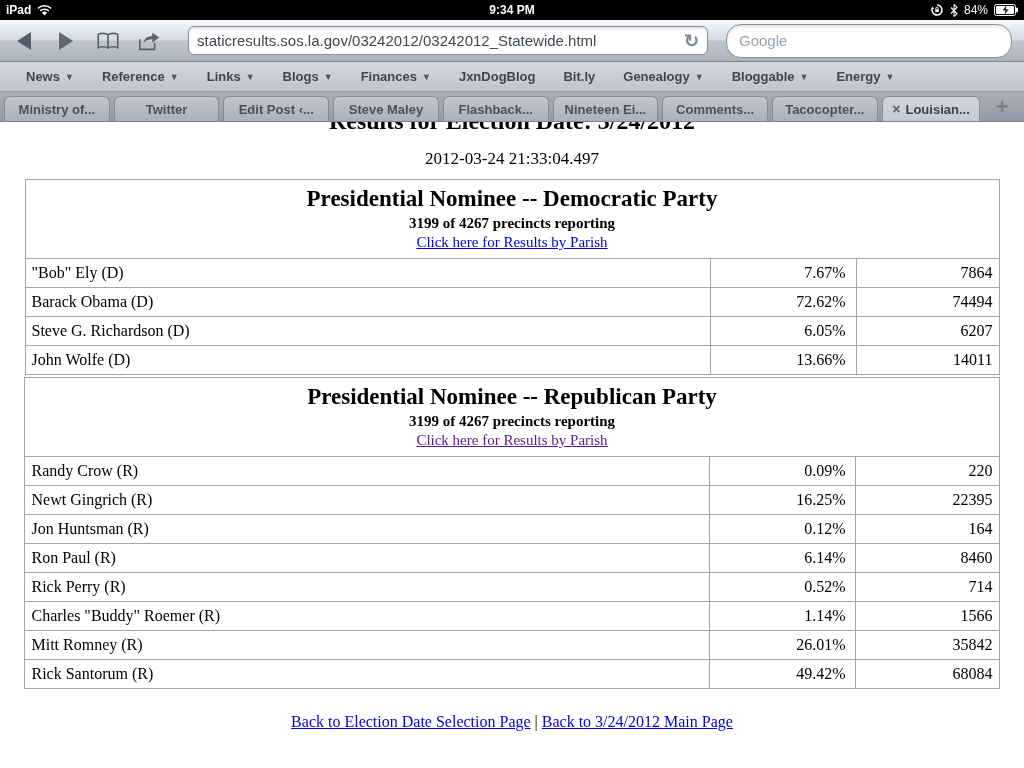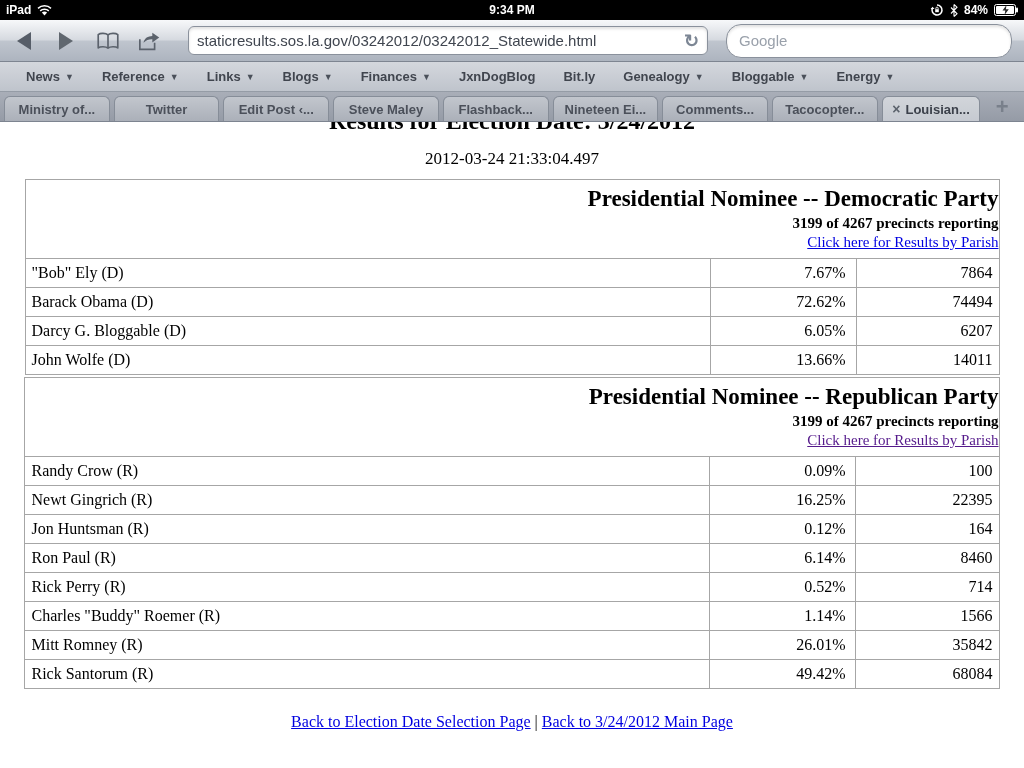--- a/index.html
+++ b/index.html
@@ -8,21 +8,21 @@
 
   
   .status-bar {
     height:20px; background:#000; color:#fff;
     display:flex; align-items:center; position:relative;
     font-size:12px; font-weight:bold; padding:0 6px;
   }
   .status-left { display:flex; align-items:center; gap:6px; }
   .status-time { position:absolute; left:0; right:0; text-align:center; }
   .status-right { margin-left:auto; display:flex; align-items:center; gap:6px; z-index:1; }
-  .status-right .pct { font-weight:bold; }
+  .status-right .pct { font-weight:normal; }
 
   
   .toolbar {
     height:42px;
     background:linear-gradient(#f7f8fa, #d6dae0 48%, #bfc5ce 52%, #adb4bf);
     border-bottom:1px solid #7e8591;
     display:flex; align-items:center; padding:0 12px; gap:18px;
   }
   .nav-btn { width:24px; height:24px; display:flex; align-items:center; justify-content:center; cursor:pointer; }
   .tri-left { width:0; height:0; border-top:9px solid transparent; border-bottom:9px solid transparent; border-right:14px solid #565d68; }
@@ -88,21 +88,21 @@
     font-size:24px; font-weight:bold; line-height:28px;
   }
   .timestamp { text-align:center; font-size:17px; margin:14px 0 10px; }
 
   .results-table {
     width:974px; margin:0 auto 2px;
     border-collapse:collapse; table-layout:fixed;
     font-size:16px;
   }
   .results-table td { border:1px solid #a6a6a6; }
-  .tbl-header { text-align:right; padding:4px 0 6px; }
+  .tbl-header { text-align:center; padding:4px 0 6px; }
   .tbl-title { font-size:23px; font-weight:bold; line-height:30px; }
   .tbl-sub { font-size:15px; font-weight:bold; line-height:19px; }
   .tbl-link { font-size:15px; line-height:19px; }
   .tbl-link a { color:#0000e0; text-decoration:underline; cursor:pointer; }
   .tbl-link a.visited { color:#551a8b; }
   .col-name { width:685px; }
   .col-pct { width:146px; }
   .col-votes { width:143px; }
   td.name { padding:4px 6px; height:29px; }
   td.pct { text-align:right; padding:4px 10px 4px 0; }
@@ -311,21 +311,21 @@
             <td class="votes">7864</td>
           </tr>
 
           <tr>
             <td class="name">Barack Obama (D)</td>
             <td class="pct">72.62%</td>
             <td class="votes">74494</td>
           </tr>
 
           <tr>
-            <td class="name">Darcy G. Bloggable (D)</td>
+            <td class="name">Steve G. Richardson (D)</td>
             <td class="pct">6.05%</td>
             <td class="votes">6207</td>
           </tr>
 
           <tr>
             <td class="name">John Wolfe (D)</td>
             <td class="pct">13.66%</td>
             <td class="votes">14011</td>
           </tr>
 
@@ -344,21 +344,21 @@
             <div class="tbl-title">Presidential Nominee -- Republican Party</div>
             <div class="tbl-sub">3199 of 4267 precincts reporting</div>
             <div class="tbl-link"><a class="visited">Click here for Results by Parish</a></div>
           </td>
         </tr>
 
 
           <tr>
             <td class="name">Randy Crow (R)</td>
             <td class="pct">0.09%</td>
-            <td class="votes">100</td>
+            <td class="votes">220</td>
           </tr>
 
           <tr>
             <td class="name">Newt Gingrich (R)</td>
             <td class="pct">16.25%</td>
             <td class="votes">22395</td>
           </tr>
 
           <tr>
             <td class="name">Jon Huntsman (R)</td>

